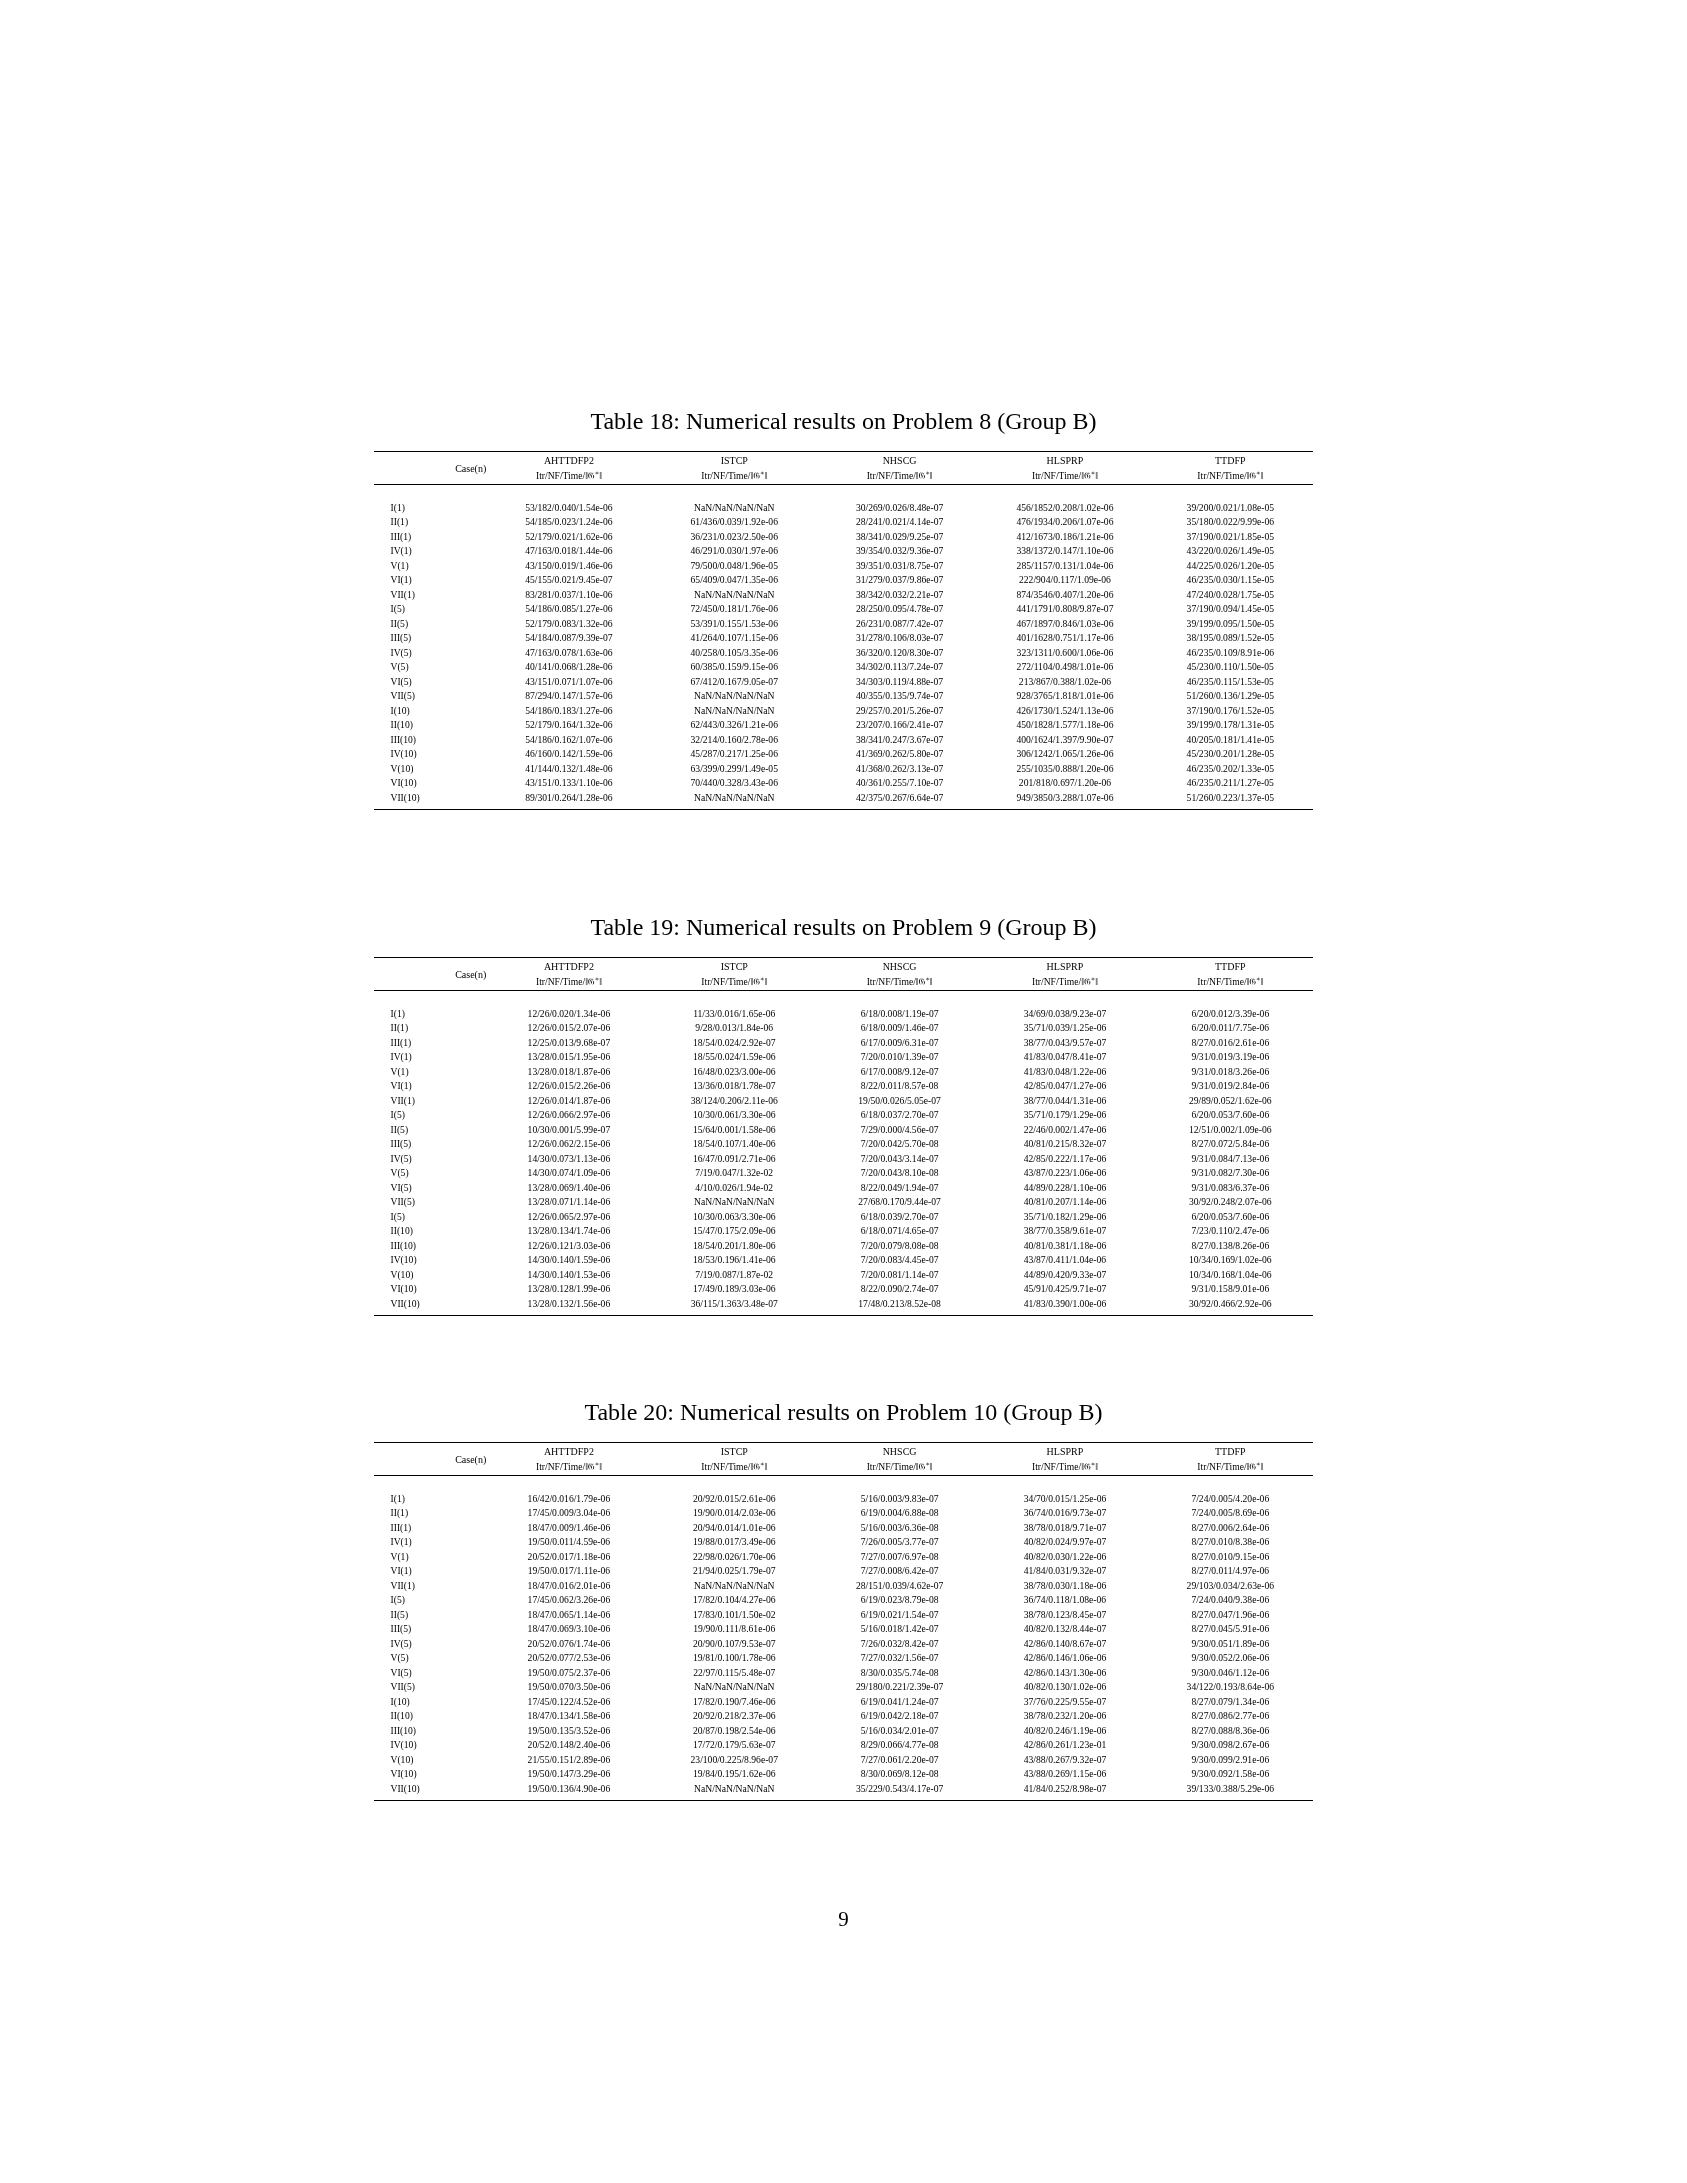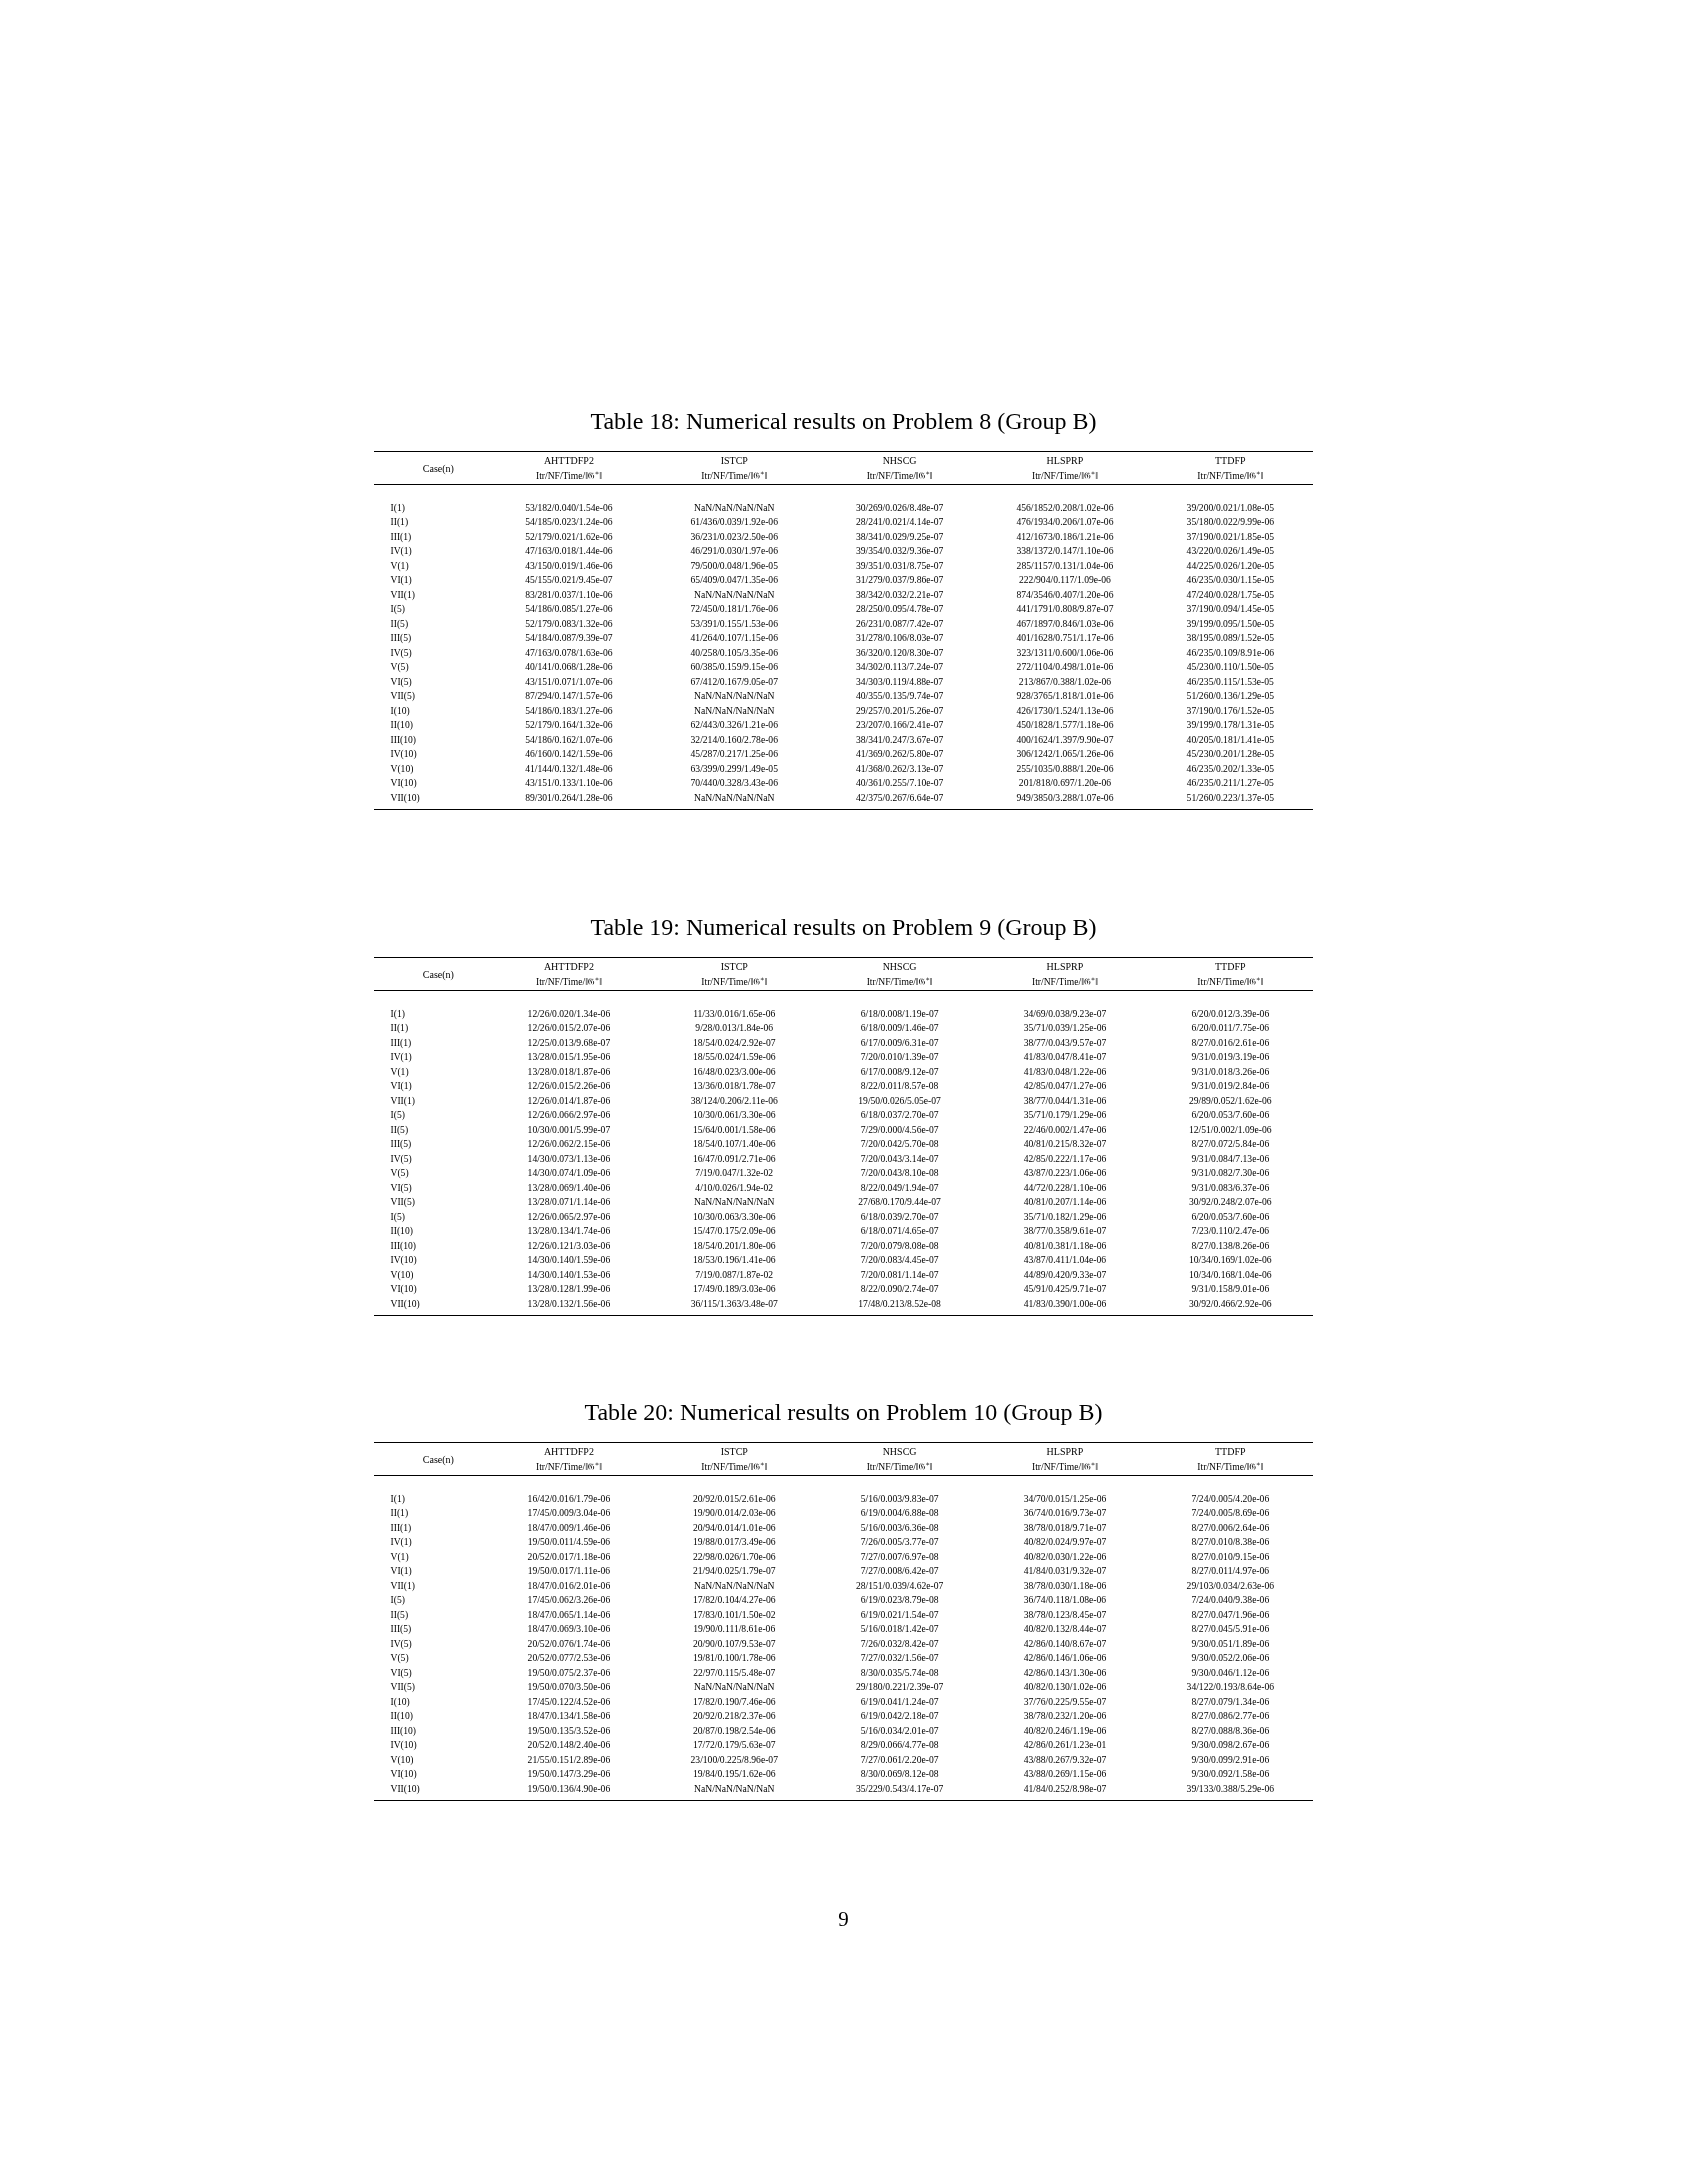--- a/index.html
+++ b/index.html
@@ -18,21 +18,21 @@
   table.results{
     width:100%;border-collapse:collapse;table-layout:fixed;
     border-top:1.7px solid #000;border-bottom:1.7px solid #000;
   }
   col.c-case{width:112px;}
   col.c-val{width:165px;}
   thead th{font-weight:normal;padding:0;white-space:nowrap;}
   tr.methods th{font-size:10px;line-height:14.6px;padding-top:2px;}
   tr.sub th{font-size:9.6px;line-height:13.2px;padding-bottom:2px;border-bottom:1.3px solid #000;}
   th.case-header{
-    font-size:10px;text-align:center;padding-left:16.5px;vertical-align:middle;
+    font-size:10px;text-align:right;padding-left:16.5px;vertical-align:middle;
     border-bottom:1.3px solid #000;
   }
   tbody td{
     font-size:9.6px;line-height:14.5px;height:14.5px;padding:0;
     text-align:center;white-space:nowrap;
   }
   tbody td.case{text-align:left;padding-left:16.5px;}
   tbody tr:first-child td{padding-top:16px;}
   tbody tr:last-child td{padding-bottom:3.3px;}
   .norm-sup{font-size:6.6px;vertical-align:super;line-height:0;}
@@ -370,21 +370,21 @@
             <td>7/19/0.047/1.32e-02</td>
             <td>7/20/0.043/8.10e-08</td>
             <td>43/87/0.223/1.06e-06</td>
             <td>9/31/0.082/7.30e-06</td>
           </tr>
           <tr>
             <td class="case">VI(5)</td>
             <td>13/28/0.069/1.40e-06</td>
             <td>4/10/0.026/1.94e-02</td>
             <td>8/22/0.049/1.94e-07</td>
-            <td>44/72/0.228/1.10e-06</td>
+            <td>44/89/0.228/1.10e-06</td>
             <td>9/31/0.083/6.37e-06</td>
           </tr>
           <tr>
             <td class="case">VII(5)</td>
             <td>13/28/0.071/1.14e-06</td>
             <td>NaN/NaN/NaN/NaN</td>
             <td>27/68/0.170/9.44e-07</td>
             <td>40/81/0.207/1.14e-06</td>
             <td>30/92/0.248/2.07e-06</td>
           </tr>

